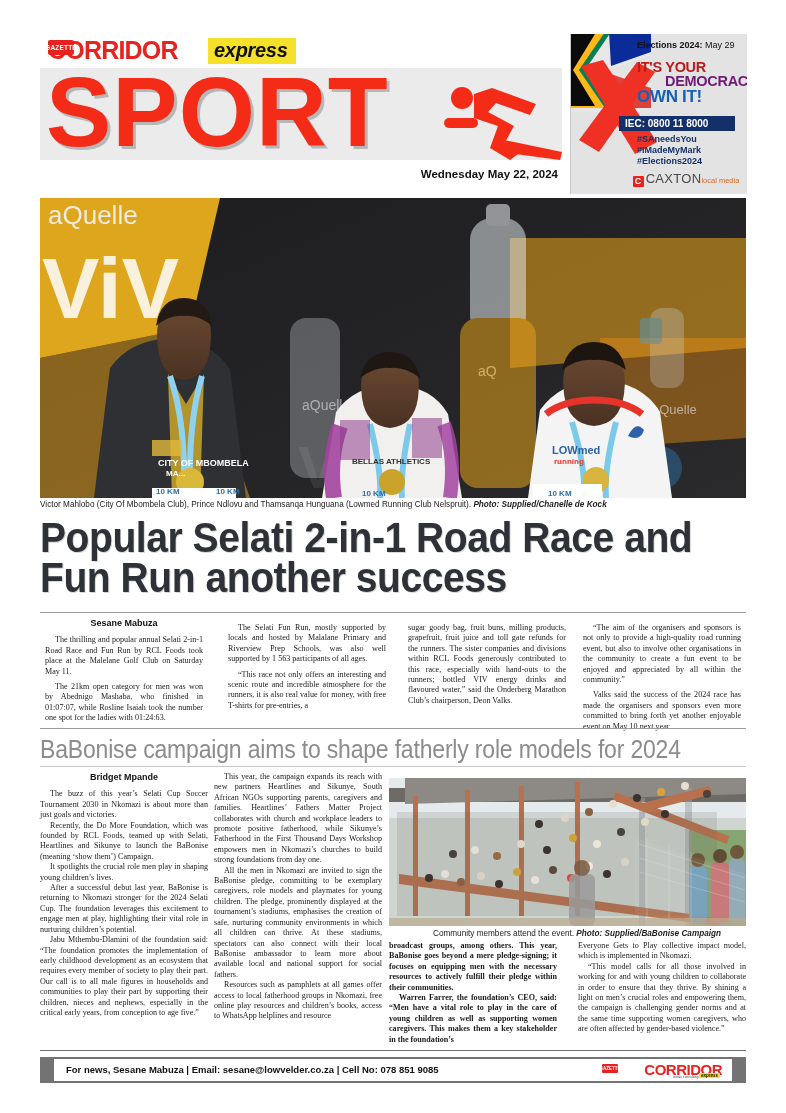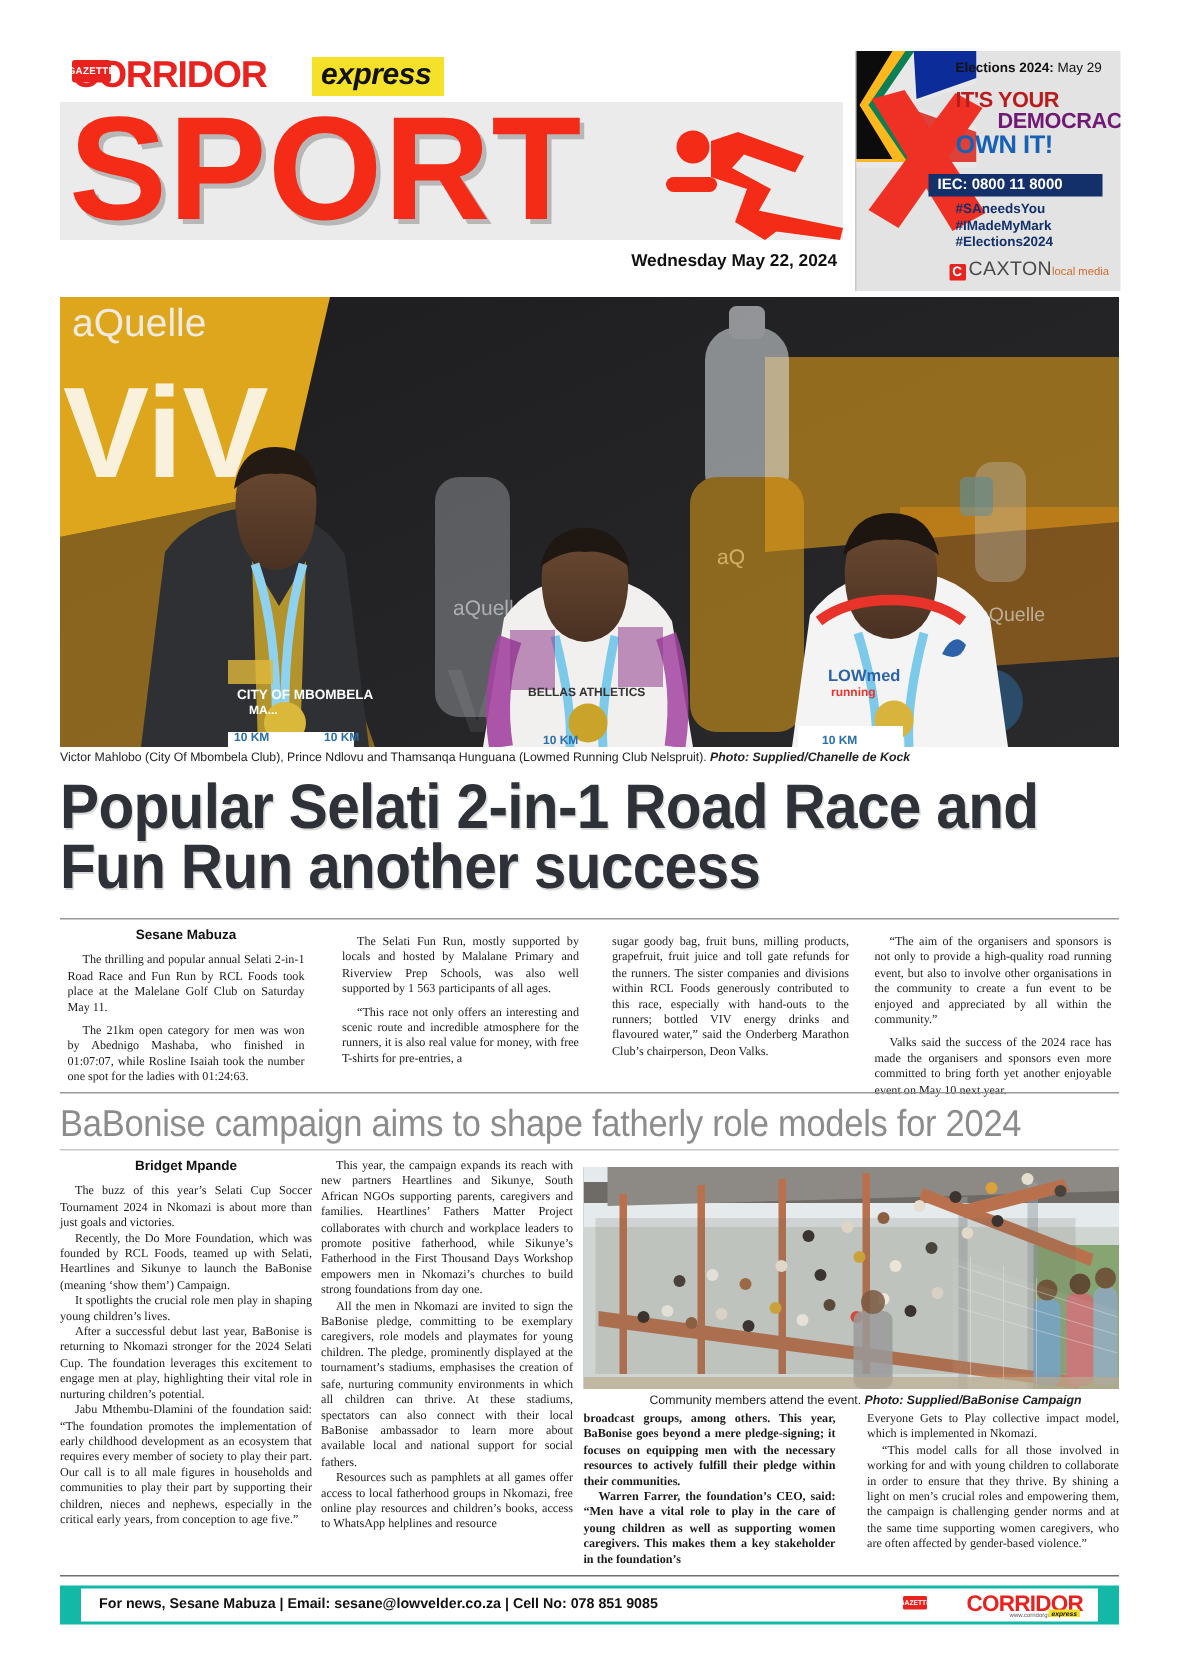--- a/index.html
+++ b/index.html
@@ -85,21 +85,21 @@
 
   
   .a2col{position:absolute;width:168px;font-family:"Liberation Serif",serif;
          font-size:8.1px;line-height:10.4px;color:#1a1a1a;text-align:justify;}
   .a2col p{margin:0;text-indent:10px;}
   .photo2{position:absolute;left:389px;top:778px;width:357px;height:148px;overflow:hidden;background:#9aa;}
   .cap2{position:absolute;left:389px;top:929px;width:357px;font-size:8.2px;color:#222;margin-left:44px;}
   .cap2 i{font-weight:bold;font-style:italic;}
 
   
-  .footer{position:absolute;left:40px;top:1057px;width:706px;height:26px;background:#14b8a6;}
+  .footer{position:absolute;left:40px;top:1057px;width:706px;height:26px;background:#737373;}
   .footer-inner{position:absolute;left:14px;top:2px;width:678px;height:22px;background:#fff;}
   .foot-text{position:absolute;left:12px;top:5px;font-size:9.5px;font-weight:bold;color:#111;}
   .foot-logo{position:absolute;right:10px;top:2px;width:120px;height:18px;}
   .fl-word{position:absolute;right:0;top:0;font-size:15px;font-weight:bold;color:#e8231f;letter-spacing:-.5px;}
   .fl-badge{position:absolute;right:104px;top:3px;width:16px;height:9px;background:#e8231f;color:#fff;
             font-size:4.5px;font-weight:bold;display:flex;align-items:center;justify-content:center;border-radius:1px;}
   .fl-sub{position:absolute;right:2px;top:13px;font-size:4px;color:#555;}
   .fl-exp{position:absolute;right:2px;top:12px;background:#f5e02a;font-size:4.5px;font-weight:bold;
           font-style:italic;color:#111;padding:0 2px;}
 </style>
@@ -268,21 +268,21 @@
   </div>
 
   <div class="rule" style="left:40px;top:728px;width:706px;"></div>
 
   <div class="head2">BaBonise campaign aims to shape fatherly role models for 2024</div>
 
   <div class="rule" style="left:40px;top:766px;width:706px;background:#c8c8c8;"></div>
 
   <div class="a2col" style="left:40px;top:772px;">
     <div class="byline">Bridget Mpande</div>
-    <p>The buzz of this year’s Selati Cup Soccer Tournament 2024 in Nkomazi is about more than just goals and victories.</p>
+    <p>The buzz of this year’s Selati Cup Soccer Tournament 2030 in Nkomazi is about more than just goals and victories.</p>
     <p>Recently, the Do More Foundation, which was founded by RCL Foods, teamed up with Selati, Heartlines and Sikunye to launch the BaBonise (meaning ‘show them’) Campaign.</p>
     <p>It spotlights the crucial role men play in shaping young children’s lives.</p>
     <p>After a successful debut last year, BaBonise is returning to Nkomazi stronger for the 2024 Selati Cup. The foundation leverages this excitement to engage men at play, highlighting their vital role in nurturing children’s potential.</p>
     <p>Jabu Mthembu-Dlamini of the foundation said: “The foundation promotes the implementation of early childhood development as an ecosystem that requires every member of society to play their part. Our call is to all male figures in households and communities to play their part by supporting their children, nieces and nephews, especially in the critical early years, from conception to age five.”</p>
   </div>
 
   <div class="a2col" style="left:214px;top:772px;">
     <p>This year, the campaign expands its reach with new partners Heartlines and Sikunye, South African NGOs supporting parents, caregivers and families. Heartlines’ Fathers Matter Project collaborates with church and workplace leaders to promote positive fatherhood, while Sikunye’s Fatherhood in the First Thousand Days Workshop empowers men in Nkomazi’s churches to build strong foundations from day one.</p>
     <p>All the men in Nkomazi are invited to sign the BaBonise pledge, committing to be exemplary caregivers, role models and playmates for young children. The pledge, prominently displayed at the tournament’s stadiums, emphasises the creation of safe, nurturing community environments in which all children can thrive. At these stadiums, spectators can also connect with their local BaBonise ambassador to learn more about available local and national support for social fathers.</p>
     <p>Resources such as pamphlets at all games offer access to local fatherhood groups in Nkomazi, free online play resources and children’s books, access to WhatsApp helplines and resource</p>

